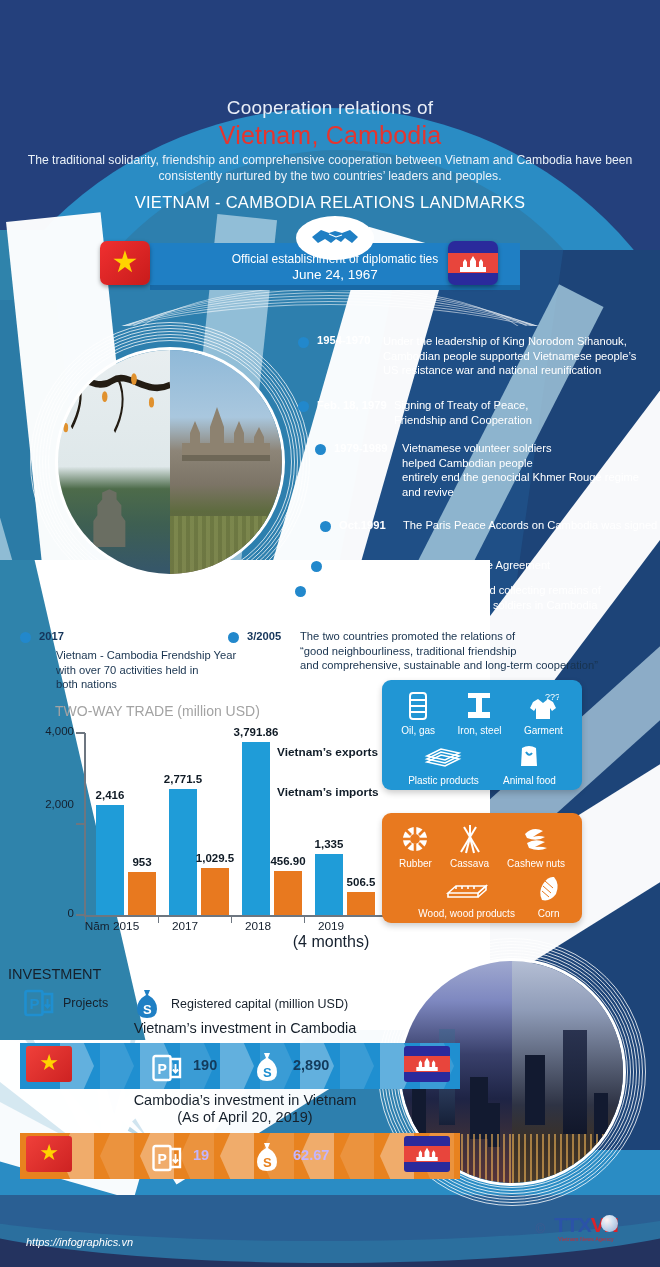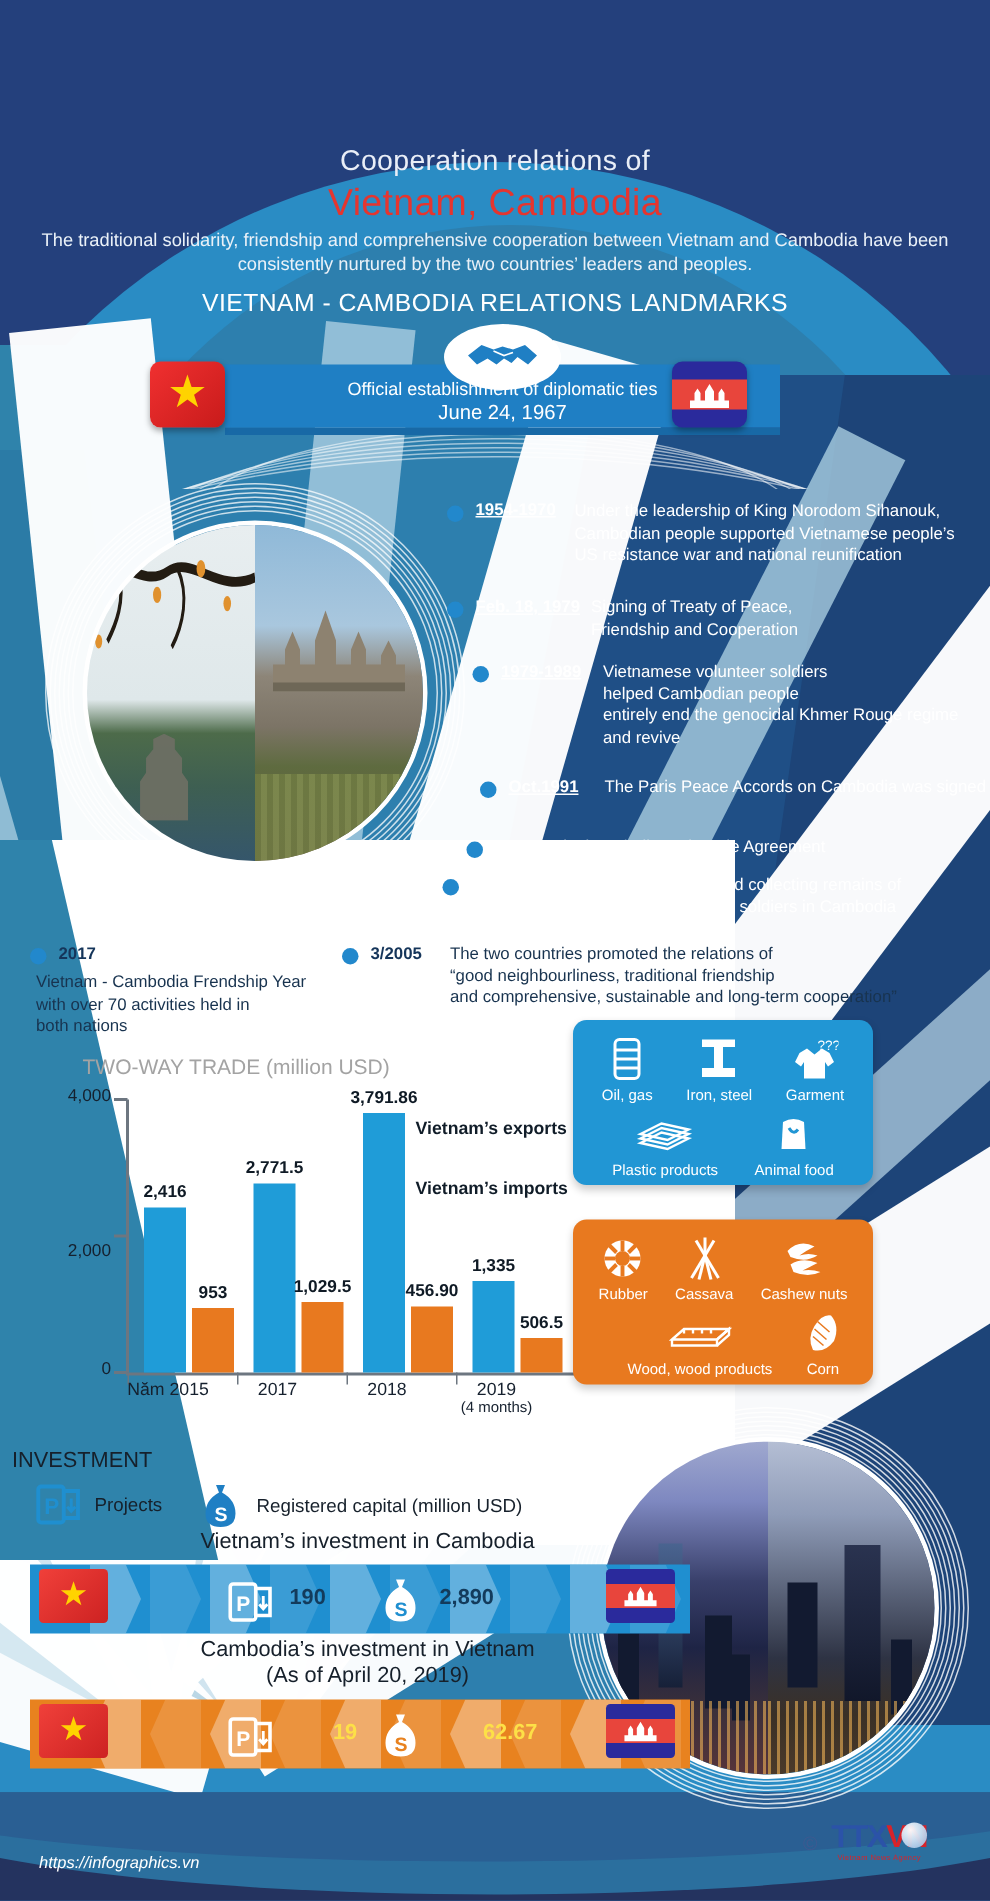--- a/index.html
+++ b/index.html
@@ -211,41 +211,41 @@
     position:absolute; width:11px; height:11px; border-radius:50%; background:#2288cc;
   }
   .tl-year {
     position:absolute; color:#15355a; font-size:11.2px; font-weight:bold; white-space:nowrap;
   }
   .tl-text {
     position:absolute; font-size:11.2px; line-height:14.5px; white-space:pre-line;
   }
   .t-white { color:#ffffff; }
   .t-dark { color:#18334f; }
-  .y-white { color:#ffffff;text-decoration:underline; }
+  .y-white { color:#ffffff; }
 
   
   .chart-title {
     position:absolute; left:55px; top:703px; font-size:14px; color:#a3a3a3; z-index:40;
   }
   .chart {
     position:absolute; left:28px; top:727px; width:360px; height:215px; z-index:40;
   }
   .axis-v { position:absolute; left:56px; top:6px; width:1.5px; height:182px; background:#6d7680; }
   .axis-h { position:absolute; left:56px; top:188px; width:300px; height:1.5px; background:#6d7680; }
   .tick { position:absolute; left:48px; width:9px; height:1.5px; background:#6d7680; }
   .ylab {
     position:absolute; right:auto; left:0; width:46px; text-align:right;
     font-size:11.5px; color:#15202e;
   }
   .xlab {
     position:absolute; top:192px; font-size:11.8px; color:#15202e; text-align:center;
     width:90px;
   }
-  .xlab small { display:block; font-size:10px; }
+  .xlab small { display:block; font-size:16px; }
   .bar { position:absolute; bottom:27px; width:28px; }
   .bar.exp { background:#1f9cd8; }
   .bar.imp { background:#e8791f; }
   .barval {
     position:absolute; font-size:11.5px; font-weight:bold; color:#0f1a25;
     text-align:center; width:70px;
   }
   .xtick { position:absolute; top:188px; width:1.5px; height:8px; background:#6d7680; }
   .legend { position:absolute; left:215px; top:15px; }
   .legend-row { display:flex; align-items:center; margin-bottom:21px; }
@@ -278,21 +278,21 @@
   .inv-bar {
     position:absolute; height:46px; z-index:48; overflow:hidden;
   }
   .inv-bar.v { left:20px; top:1043px; width:440px; background:#1f8fd0; }
   .inv-bar.c { left:20px; top:1133px; width:440px; background:#e8821f; }
   .chev { position:absolute; top:0; height:46px; width:34px; }
   .inv-num {
     position:absolute; color:#ffffff; font-size:14.5px; font-weight:bold; z-index:54;
   }
   .inv-num.dk { color:#133b5c; }
-  .inv-num.dk2 { color:#fde047;margin-left:29px; }
+  .inv-num.dk2 { color:#c4b5fd; }
   .inv-ic { position:absolute; z-index:54; }
   .flag-sm {
     position:absolute; width:46px; height:36px; z-index:55; border-radius:3px; overflow:hidden;
   }
 
   
   .city-rings { position:absolute; left:378px; top:938px; width:268px; height:268px; z-index:44; }
   .city-rings .r { position:absolute; border-radius:50%; border:1.4px solid rgba(255,255,255,.8); }
   .city-circle {
     position:absolute; left:398px; top:958px; width:228px; height:228px;
@@ -456,21 +456,21 @@
   <span class="dot" style="left:0; top:3px;"></span>
   <span class="tl-year t-dark" style="left:19px; top:1px; color:#15355a;">3/2005</span>
   <span class="tl-text t-dark" style="left:72px; top:0; width:320px;">The two countries promoted the relations of
 “good neighbourliness, traditional friendship
 and comprehensive, sustainable and long-term cooperation”</span>
 </div>
 
 <div class="tl" style="left:20px; top:629px;">
   <span class="dot" style="left:0; top:3px;"></span>
   <span class="tl-year t-dark" style="left:19px; top:1px; color:#15355a;">2017</span>
-  <span class="tl-text t-dark" style="left:4px; top:19px; width:230px;">Vietnam - Cambodia Frendship Year
+  <span class="tl-text t-dark" style="left:36px; top:19px; width:230px;">Vietnam - Cambodia Frendship Year
 with over 70 activities held in
 both nations</span>
 </div>
 
 <div class="chart-title">TWO-WAY TRADE (million USD)</div>
 <div class="chart" id="chart">
   <div class="axis-v"></div>
   <div class="axis-h"></div>
   <div class="legend" id="legend">
       <div class="legend-row">
@@ -478,21 +478,21 @@
         <span class="legend-tx">Vietnam’s exports</span>
       </div>
       <div class="legend-row">
         <span class="legend-sw" style="background: rgb(232, 121, 31);"></span>
         <span class="legend-tx">Vietnam’s imports</span>
       </div>
     </div>
 <div class="tick" style="top: 187.25px;"></div>
     <div class="ylab" style="top: 180px;">0</div>
     <div class="tick" style="top: 96.25px;"></div>
-    <div class="ylab" style="top: 101px;">2,000</div>
+    <div class="ylab" style="top: 71px;">2,000</div>
     <div class="tick" style="top: 5.25px;"></div>
     <div class="ylab" style="top: -2px;">4,000</div>
     <div class="xtick" style="left: 56.5px;"></div>
     <div class="bar exp" style="left: 68px; height: 109.928px; background: rgb(31, 156, 216);"></div>
     <div class="barval" style="left: 47px; top: 62.072px;">2,416</div>
     <div class="bar imp" style="left: 100px; height: 43.3615px; background: rgb(232, 121, 31);"></div>
     <div class="barval" style="left: 79px; top: 128.638px;">953</div>
     <div class="xlab" style="left: 39px;"><span>Năm 2015</span></div>
     <div class="xtick" style="left: 129.5px;"></div>
     <div class="bar exp" style="left: 141px; height: 126.103px; background: rgb(31, 156, 216);"></div>

